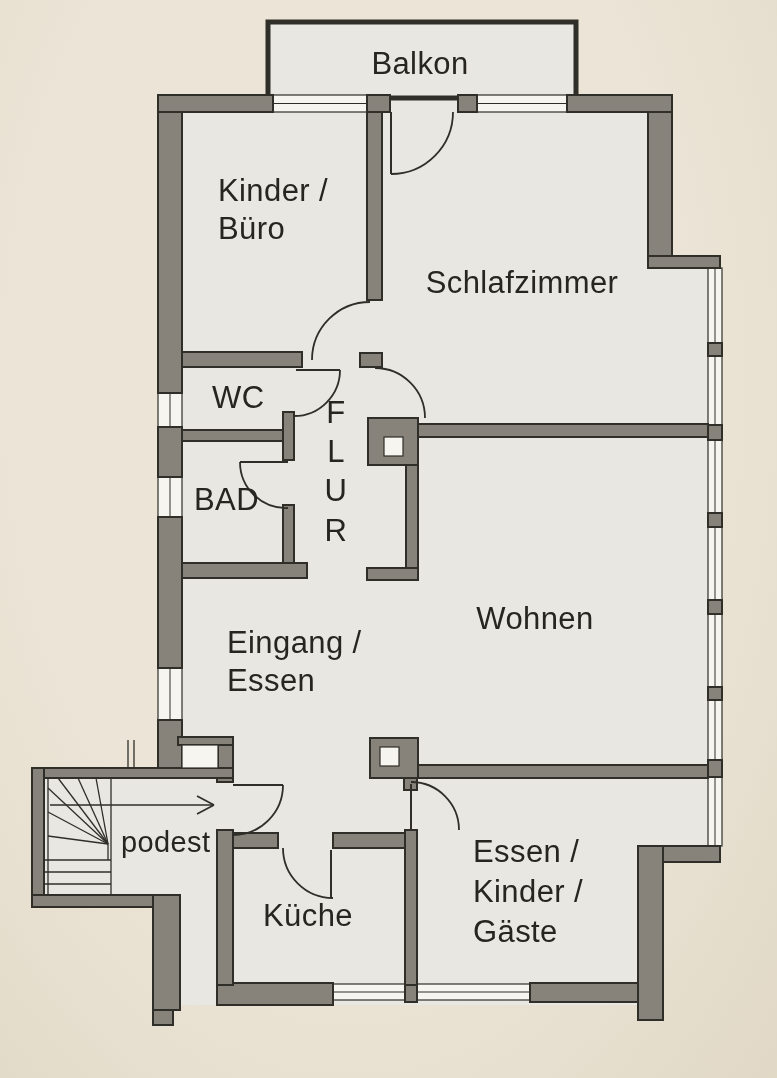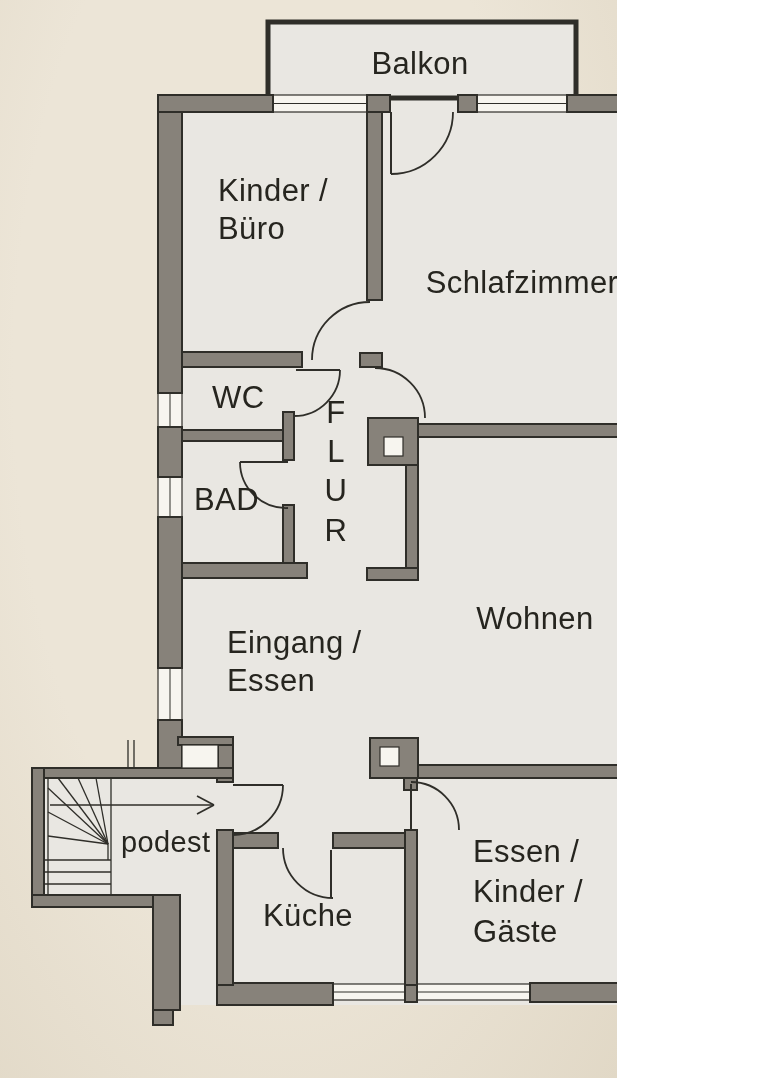--- a/index.html
+++ b/index.html
@@ -1,18 +1,18 @@
 <!DOCTYPE html>
 <html style="--background: #ece5d7; --background-edge: #e1d8c6; --floor: #e9e7e2; --wall-fill: #87827a; --wall-outline: #2f2e29; --line: #2f2e29; --window-fill: #f7f5ef; --text: #26251f;"><head>
 <meta charset="utf-8">
 <style>
   html,body{margin:0;padding:0;}
   #canvas{
     position:relative;
-    width:617px;height:1078px;
+    width:777px;height:1078px;
     background:radial-gradient(ellipse at 45% 35%, var(--background) 0%, var(--background) 55%, var(--background-edge) 100%);
     overflow:hidden;
   }
   svg{display:block;}
   .floor{fill:var(--floor);}
   .wall{fill:var(--wall-fill);stroke:var(--wall-outline);stroke-width:2;}
   .win{fill:var(--window-fill);stroke:var(--wall-outline);stroke-width:1.2;}
   .winline{stroke:var(--wall-outline);stroke-width:1;}
   .inset{fill:var(--window-fill);stroke:var(--wall-outline);stroke-width:1.2;}
   .door{fill:none;stroke:var(--line);stroke-width:1.8;}

